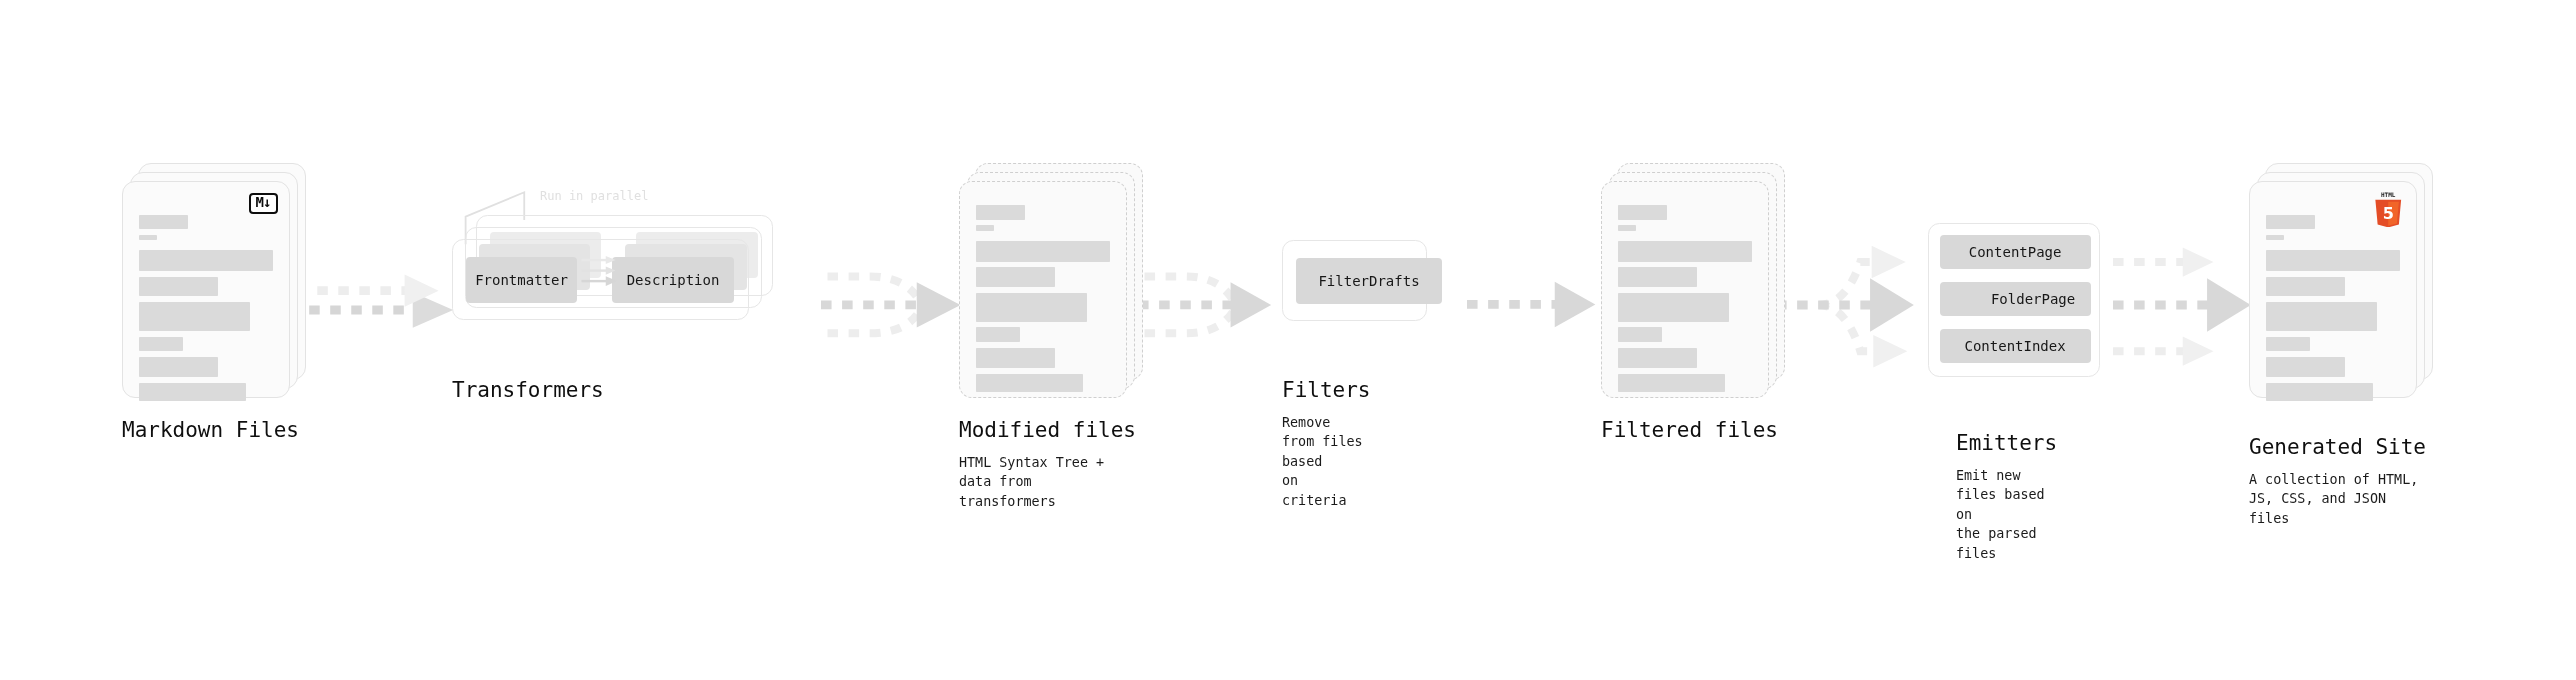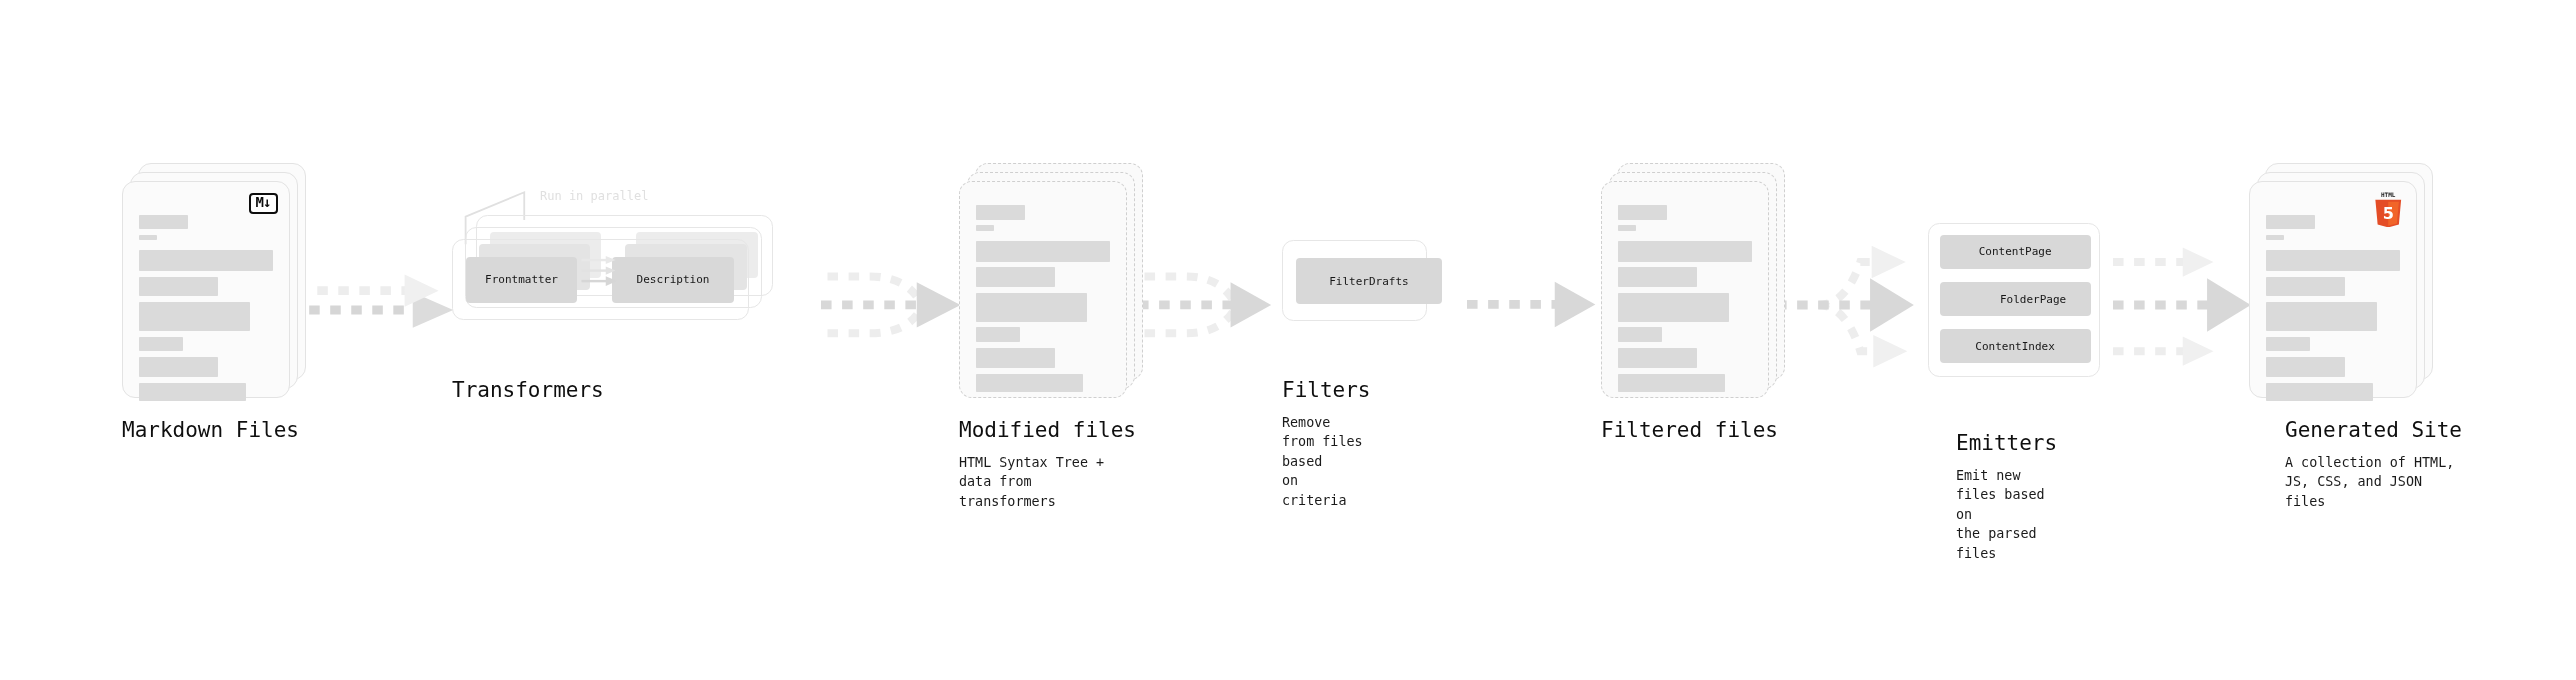--- a/index.html
+++ b/index.html
@@ -73,21 +73,21 @@
   }
   .node-box.n0 { z-index: 1; }
   .node-box.n1 { z-index: 2; }
   .node-box.n2 { z-index: 3; }
 
   .pill {
     position: absolute;
     background: #d8d8d8;
     border-radius: 4px;
     color: #171717;
-    font-size: 11px;
+    font-size: 14px;
     display: flex; align-items: center; justify-content: center;
     white-space: nowrap;
   }
   .pill.ghost1 { background: #e4e4e4; color: transparent; }
   .pill.ghost2 { background: #ececec; color: transparent; }
 
   
   .caption { position: absolute; }
   .caption .c-title {
     font-size: 21px;
@@ -332,21 +332,21 @@
           <div class="bar b1"></div>
           <div class="bar b2"></div>
           <div class="bar b3"></div>
           <div class="bar b4"></div>
           <div class="bar b5"></div>
           <div class="bar b6"></div>
         </div>
       </div>
     </div>
 
-    <div class="caption" style="left:0; top:418px;margin-left:36px;">
+    <div class="caption" style="left:0; top:435px;">
       <div class="c-title">Generated Site</div>
       <div class="c-desc">A collection of HTML,
 JS, CSS, and JSON files</div>
     </div>
   </div>
 
 </div>
 
 
 </body></html>

